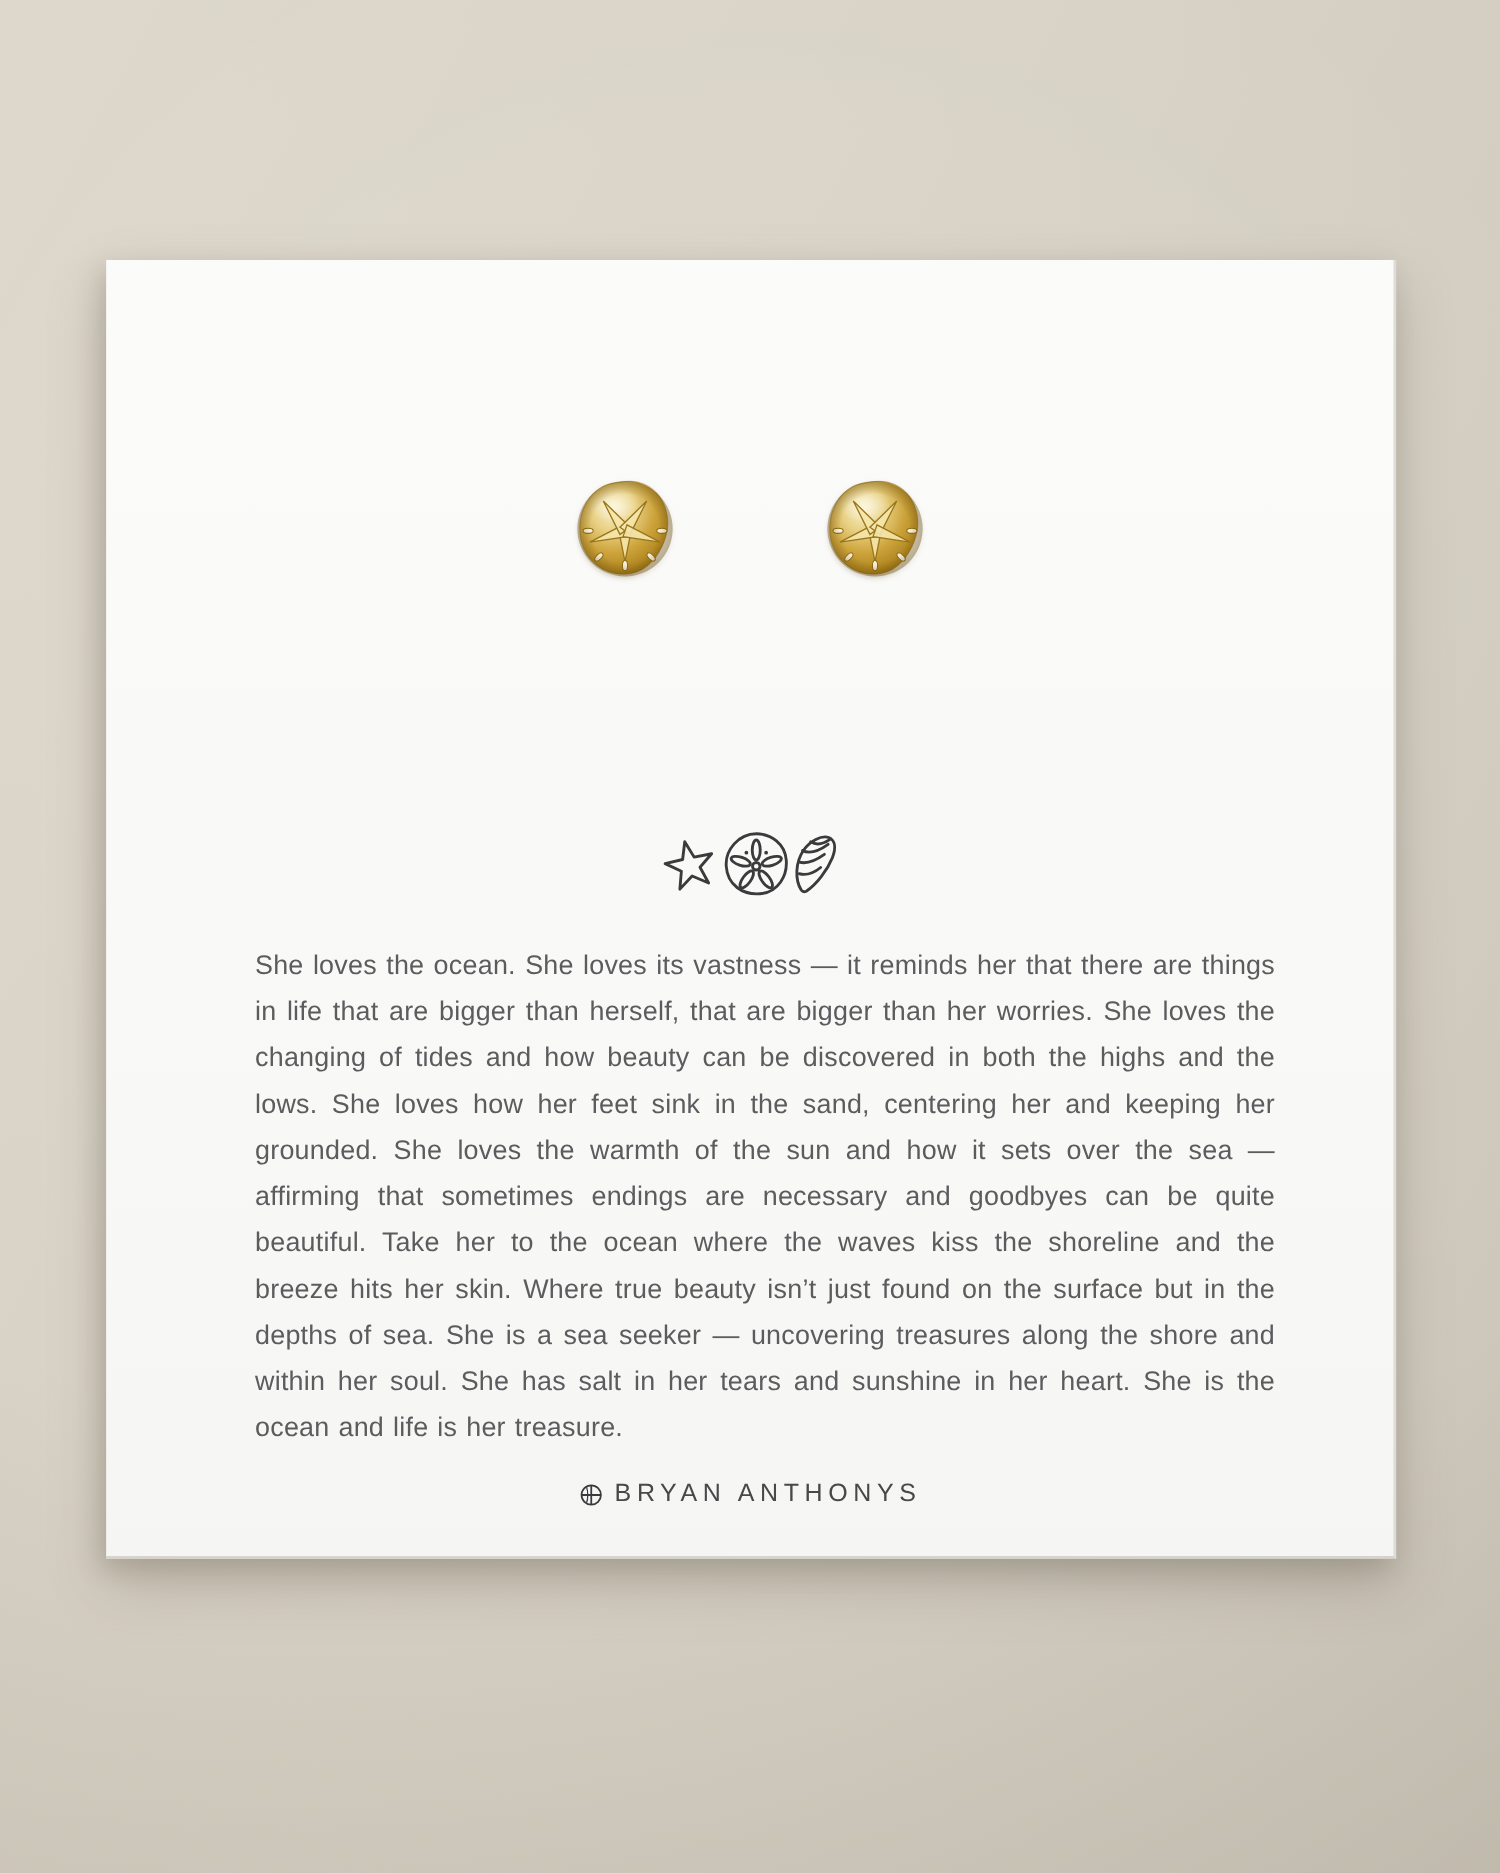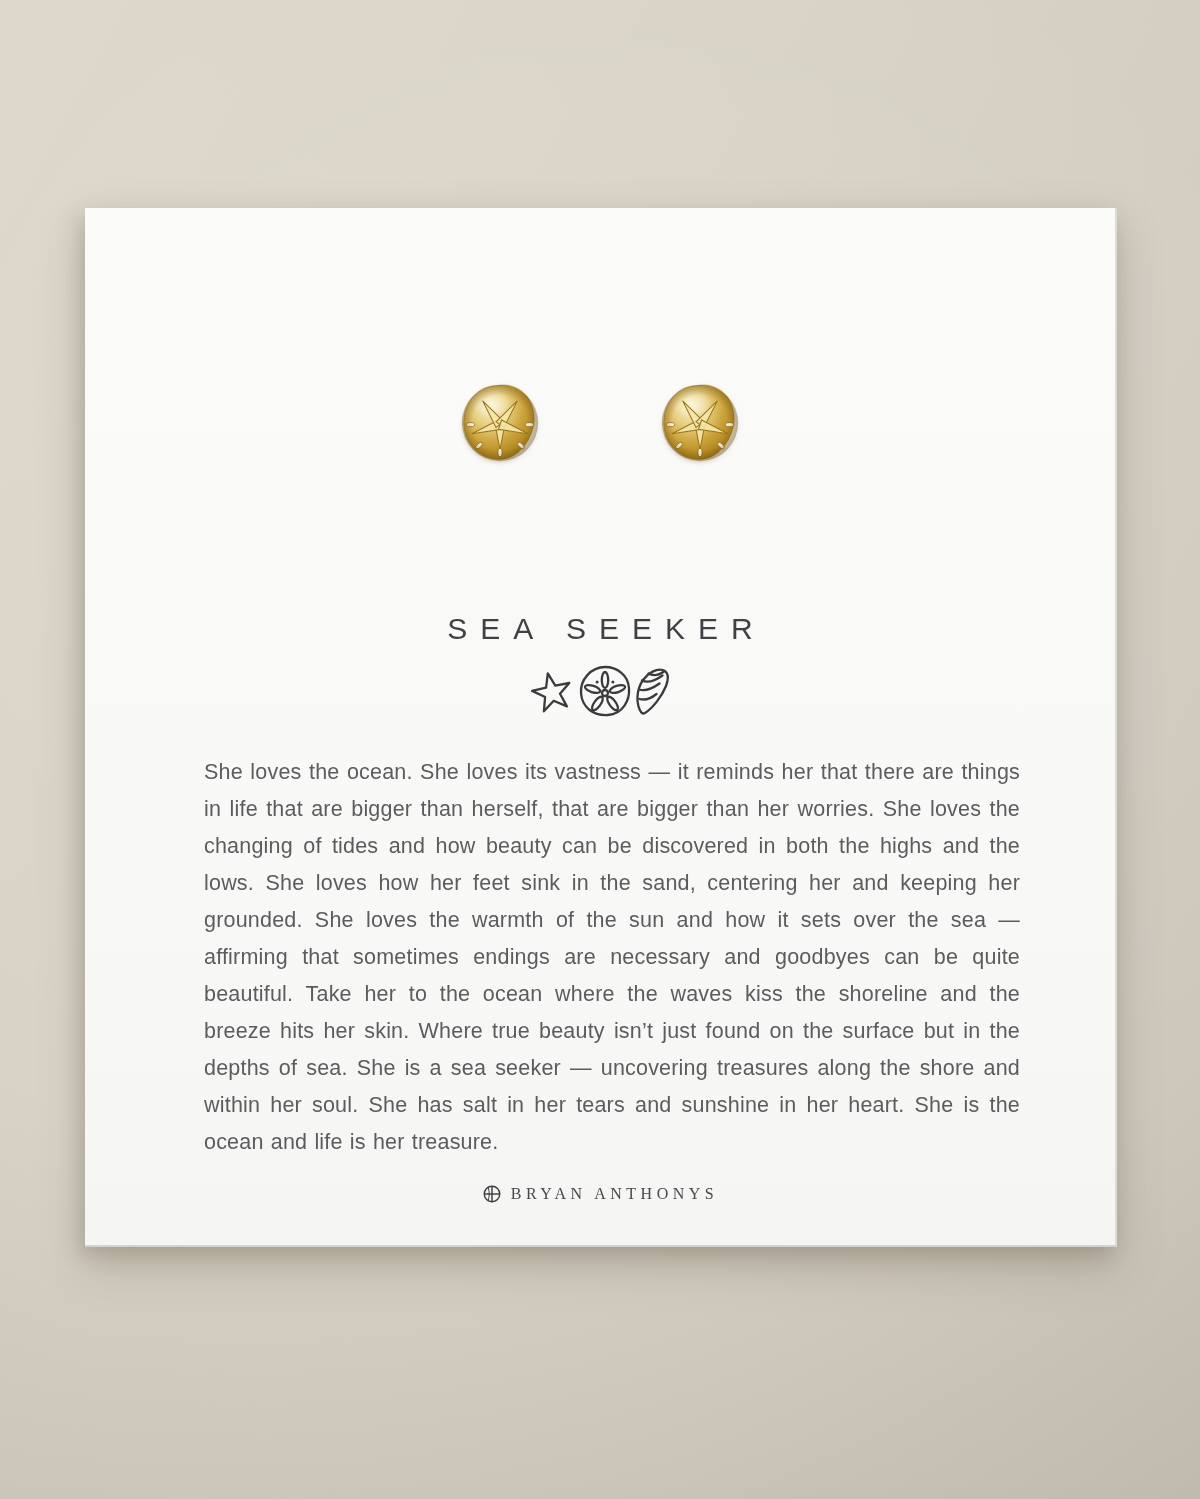--- a/index.html
+++ b/index.html
@@ -88,25 +88,24 @@
     position: absolute;
     top: 976px;
     left: 0;
     width: 100%;
     display: flex;
     justify-content: center;
     align-items: center;
     gap: 9px;
   }
   .brand-name {
-    font-size: 16px;
+    font-size: 20px;
     font-weight: 400;
     letter-spacing: 4.5px;
     color: #48484b;
-    font-family: Liberation Serif, serif;
   }
   .motif-stroke { stroke: #3b3b3e; fill: none; stroke-width: 2.3; stroke-linejoin: round; stroke-linecap: round; }
 </style>
 </head>
 <body>
 
 <div class="scene">
   <div class="card">
 
     <svg width="0" height="0" style="position:absolute" aria-hidden="true">
@@ -157,21 +156,20 @@
         <polygon points="51.9,46.3 84.2,63.1 48.1,57.7" fill="#f4e5ab" fill-opacity="0.9" stroke="#9a761b" stroke-width="1.3"></polygon>
         <ellipse cx="86" cy="52" rx="5" ry="2.5" fill="#faf3df" stroke="#8d6a14" stroke-width="1"></ellipse>
         <ellipse cx="75.5" cy="77.5" rx="5" ry="2.5" fill="#faf3df" stroke="#8d6a14" stroke-width="1" transform="rotate(45 75.5 77.5)"></ellipse>
         <ellipse cx="50" cy="86" rx="2.5" ry="5" fill="#faf3df" stroke="#8d6a14" stroke-width="1"></ellipse>
         <ellipse cx="24.5" cy="77.5" rx="5" ry="2.5" fill="#faf3df" stroke="#8d6a14" stroke-width="1" transform="rotate(135 24.5 77.5)"></ellipse>
         <ellipse cx="14" cy="52" rx="5" ry="2.5" fill="#faf3df" stroke="#8d6a14" stroke-width="1"></ellipse>
         <circle cx="50" cy="50" r="46.5" fill="url(#rimShade)"></circle>
       </svg>
     </div>
 
-    <h1 class="title">SEA SEEKER</h1>
 
     <div class="motifs">
       <svg width="46" height="46" viewBox="0 0 46 46">
         <path class="motif-stroke" d="M18.8,5.4 L26.3,17.7 L40.3,15 L31,25.8 L37.9,38.4 L24.7,32.8 L14.9,43.3 L16.1,29 L3.1,22.9 L17.1,19.6 Z"></path>
       </svg>
       <svg width="54" height="54" viewBox="0 0 54 54">
         <path class="motif-stroke" d="M27,3 C39,3 50,11 51,24 C52,36 45,50 30,51 C16,52 4,44 3,29 C2,16 13,3 27,3 Z"></path>
         <circle class="motif-stroke" cx="27" cy="29" r="3" stroke-width="2"></circle>
         <ellipse class="motif-stroke" cx="27" cy="16" rx="3.2" ry="8" stroke-width="2"></ellipse>
         <ellipse class="motif-stroke" cx="39.4" cy="25" rx="3.2" ry="8" stroke-width="2" transform="rotate(72 39.4 25)"></ellipse>

